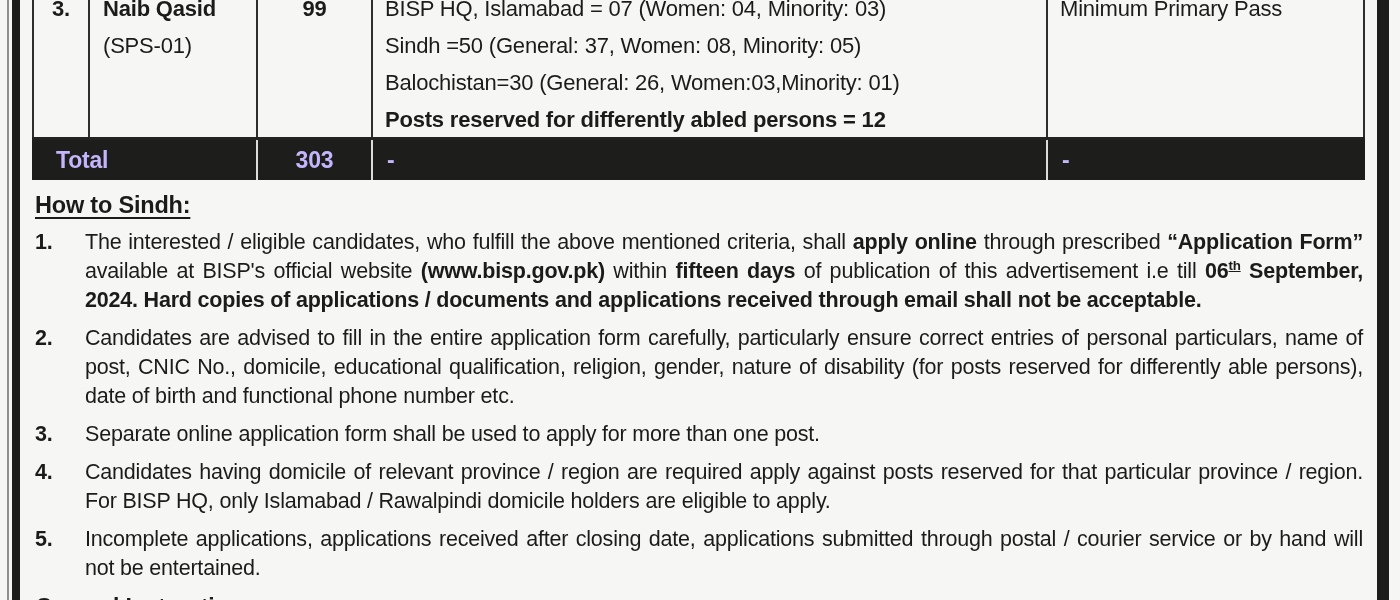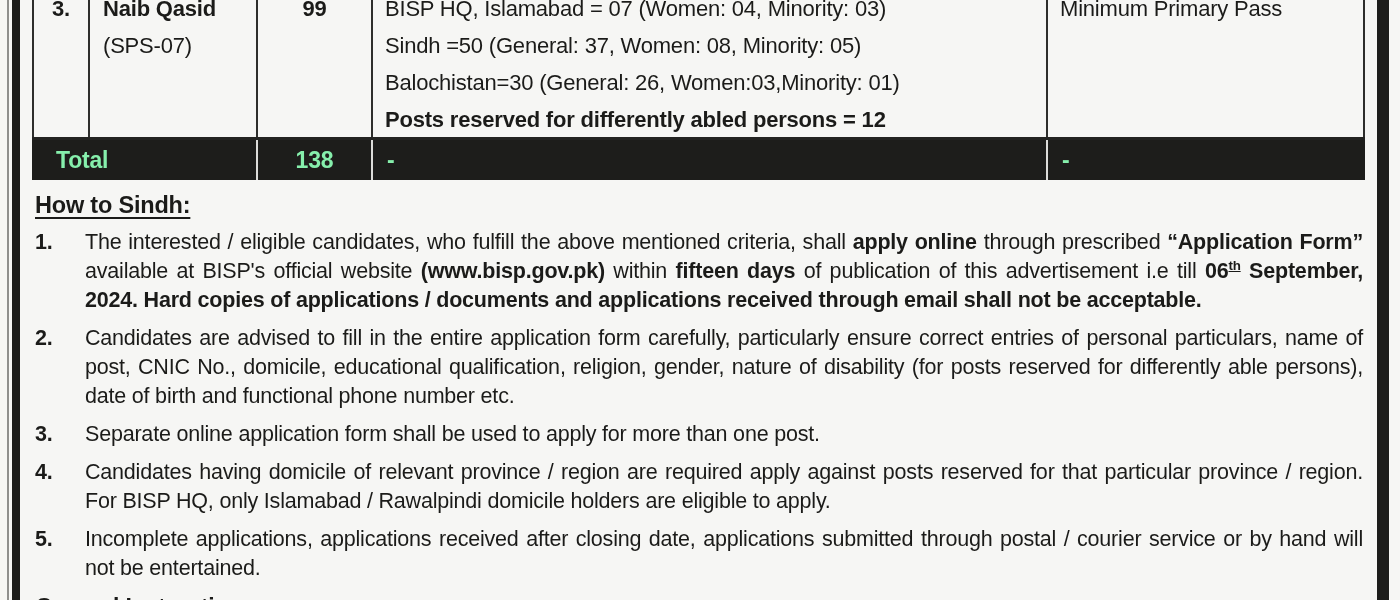--- a/index.html
+++ b/index.html
@@ -39,21 +39,21 @@
   .cell-count { text-align: center; font-weight: bold; }
   .cell-distribution { padding-left: 12px; }
   .cell-distribution .dist-line.bold, .cell-qual .qual-line.bold { font-weight: bold; }
   .cell-qual { padding-left: 12px; }
 
   .total-row {
     display: grid;
     grid-template-columns: 226px 115px 675px 1fr;
     height: 40px;
     background: #1d1d1b;
-    color: #86efac;
+    color: #c4b5fd;
     font-weight: bold;
     font-size: 23px;
     align-items: center;
     letter-spacing: -0.2px;
   }
   .total-row > div { border-right: 2px solid #dcdcda; height: 100%; display: flex; align-items: center; }
   .total-row > div:last-child { border-right: none; }
   .total-label { padding-left: 24px; }
   .total-count { justify-content: center; }
   .total-dash { padding-left: 14px; }
@@ -99,37 +99,37 @@
 <div class="frame-left-thick"></div>
 <div class="frame-right-thick"></div>
 
 <div class="content">
 
   <div class="jobs-table">
     <div class="job-row">
       <div class="cell-serial">3.</div>
       <div class="cell-post">
         <div class="post-name">Naib Qasid</div>
-        <div class="post-grade">(SPS-07)</div>
+        <div class="post-grade">(SPS-01)</div>
       </div>
       <div class="cell-count">99</div>
       <div class="cell-distribution">
           <div class="dist-line">BISP HQ, Islamabad = 07 (Women: 04, Minority: 03)</div>
           <div class="dist-line">Sindh =50 (General: 37, Women: 08, Minority: 05)</div>
           <div class="dist-line">Balochistan=30 (General: 26, Women:03,Minority: 01)</div>
           <div class="dist-line bold">Posts reserved for differently abled persons = 12</div>
         </div>
       <div class="cell-qual">
           <div class="qual-line">Minimum Primary Pass</div>
         </div>
     </div>
 
     <div class="total-row">
       <div class="total-label">Total</div>
-      <div class="total-count">138</div>
+      <div class="total-count">303</div>
       <div class="total-dash">-</div>
       <div class="total-dash">-</div>
     </div>
   </div>
 
   <div>
     <span class="hta-heading">How to Sindh:</span>
   </div>
 
   <ol class="hta-list">

